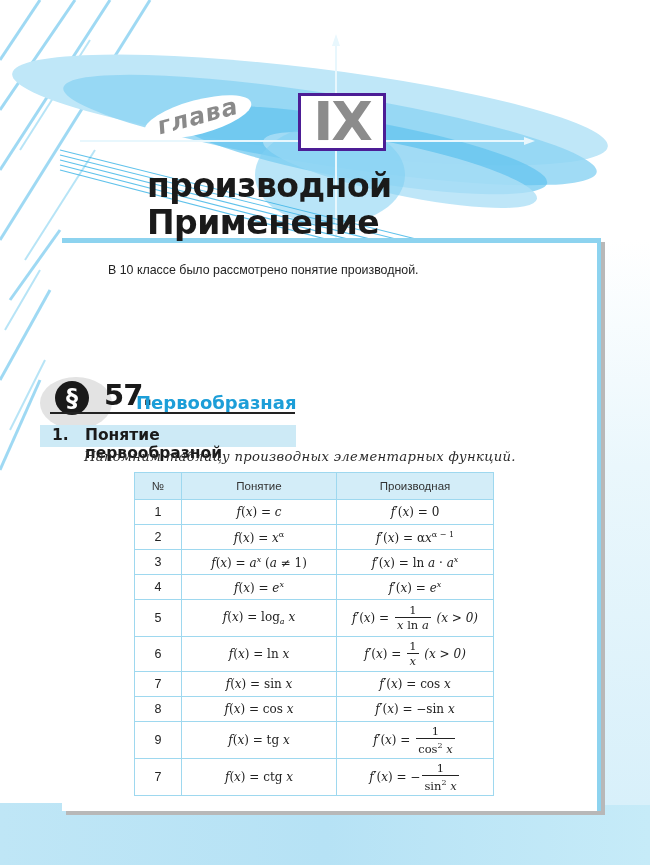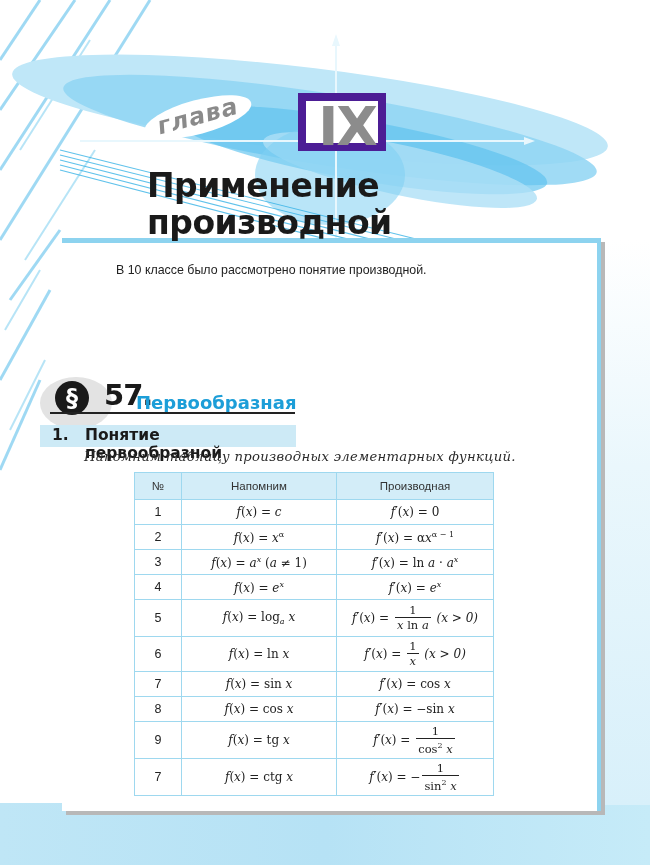--- a/index.html
+++ b/index.html
@@ -30,21 +30,21 @@
     position: absolute; left: 0; top: 0; width: 110px; height: 34px;
     background: #ffffff; border-radius: 55px / 17px;
   }
   .chapter-label .txt {
     position: absolute; left: 0; top: 2px; width: 110px; text-align: center;
     font-family: "DejaVu Sans", sans-serif; font-weight: bold; font-style: italic;
     font-size: 24px; color: #8a8a8a; letter-spacing: 1px;
   }
   .chapter-num {
     position: absolute; left: 298px; top: 93px; width: 88px; height: 58px;
-    z-index: 3; border: 8px solid #4c1d95; background: #ffffff;
+    z-index: 3; border: 3px solid #4c1d95; background: #ffffff;
     box-sizing: border-box;
   }
   .chapter-num .txt {
     position: absolute; left: 0; top: -4px; width: 82px; text-align: center;
     font-family: "DejaVu Sans", sans-serif; font-weight: bold; font-size: 54px;
     color: #8c8c8c; letter-spacing: -2px; line-height: 60px;
   }
   .chapter-title {
     position: absolute; left: 147px; top: 167px; z-index: 3;
     font-family: "DejaVu Sans", sans-serif; font-weight: bold;
@@ -53,21 +53,21 @@
 
   
   .intro-box {
     position: absolute; left: 62px; top: 238px; width: 535px; height: 568px;
     background: #ffffff; z-index: 2;
     border-top: 5px solid #8dd3ef;
     border-right: 4px solid #8dd3ef;
     box-shadow: 4px 4px 0 #b8b8b8;
   }
   .intro-text {
-    position: absolute; left: 116px; top: 263px; width: 470px; z-index: 4;
+    position: absolute; left: 108px; top: 263px; width: 470px; z-index: 4;
     font-family: "Liberation Sans", sans-serif; font-size: 12.4px; line-height: 15.3px;
     color: #222;
   }
   .intro-text p { margin: 0; text-align: justify; }
 
   
   .section-bg-circle {
     position: absolute; left: 40px; top: 377px; width: 72px; height: 52px;
     border-radius: 50%; background: #e3e3e3; z-index: 3;
   }
@@ -192,22 +192,22 @@
 <div class="right-band"></div>
 
 <div class="chapter-label">
   <div class="oval"></div>
   <div class="txt">глава</div>
 </div>
 <div class="chapter-num">
   <div class="txt">IX</div>
 </div>
 <div class="chapter-title">
+  <div>производной</div>
   <div>Применение</div>
-  <div>производной</div>
 </div>
 
 <div class="intro-box"></div>
 
 <div class="intro-text">
   <p>В 10 классе было рассмотрено понятие производной.</p>
 </div>
 
 <div class="section-bg-circle"></div>
 <div class="section-mark">§</div>
@@ -219,21 +219,21 @@
   <span class="num">1.</span>
   <span class="title">Понятие первообразной</span>
 </div>
 
 <div class="lead">Напомним таблицу производных элементарных функций.</div>
 
 <table class="deriv">
   <thead>
     <tr>
       <th>№</th>
-      <th>Напомним</th>
+      <th>Понятие</th>
       <th>Производная</th>
     </tr>
   </thead>
   <tbody>
 
     <tr style="height:25px">
       <td class="n">1</td>
       <td class="f math"><span class="it">f</span>(<span class="it">x</span>)<span> = </span><span class="it">c</span></td>
       <td class="d math"><span class="it">f′</span>(<span class="it">x</span>)<span> = </span><span>0</span></td>
     </tr>

